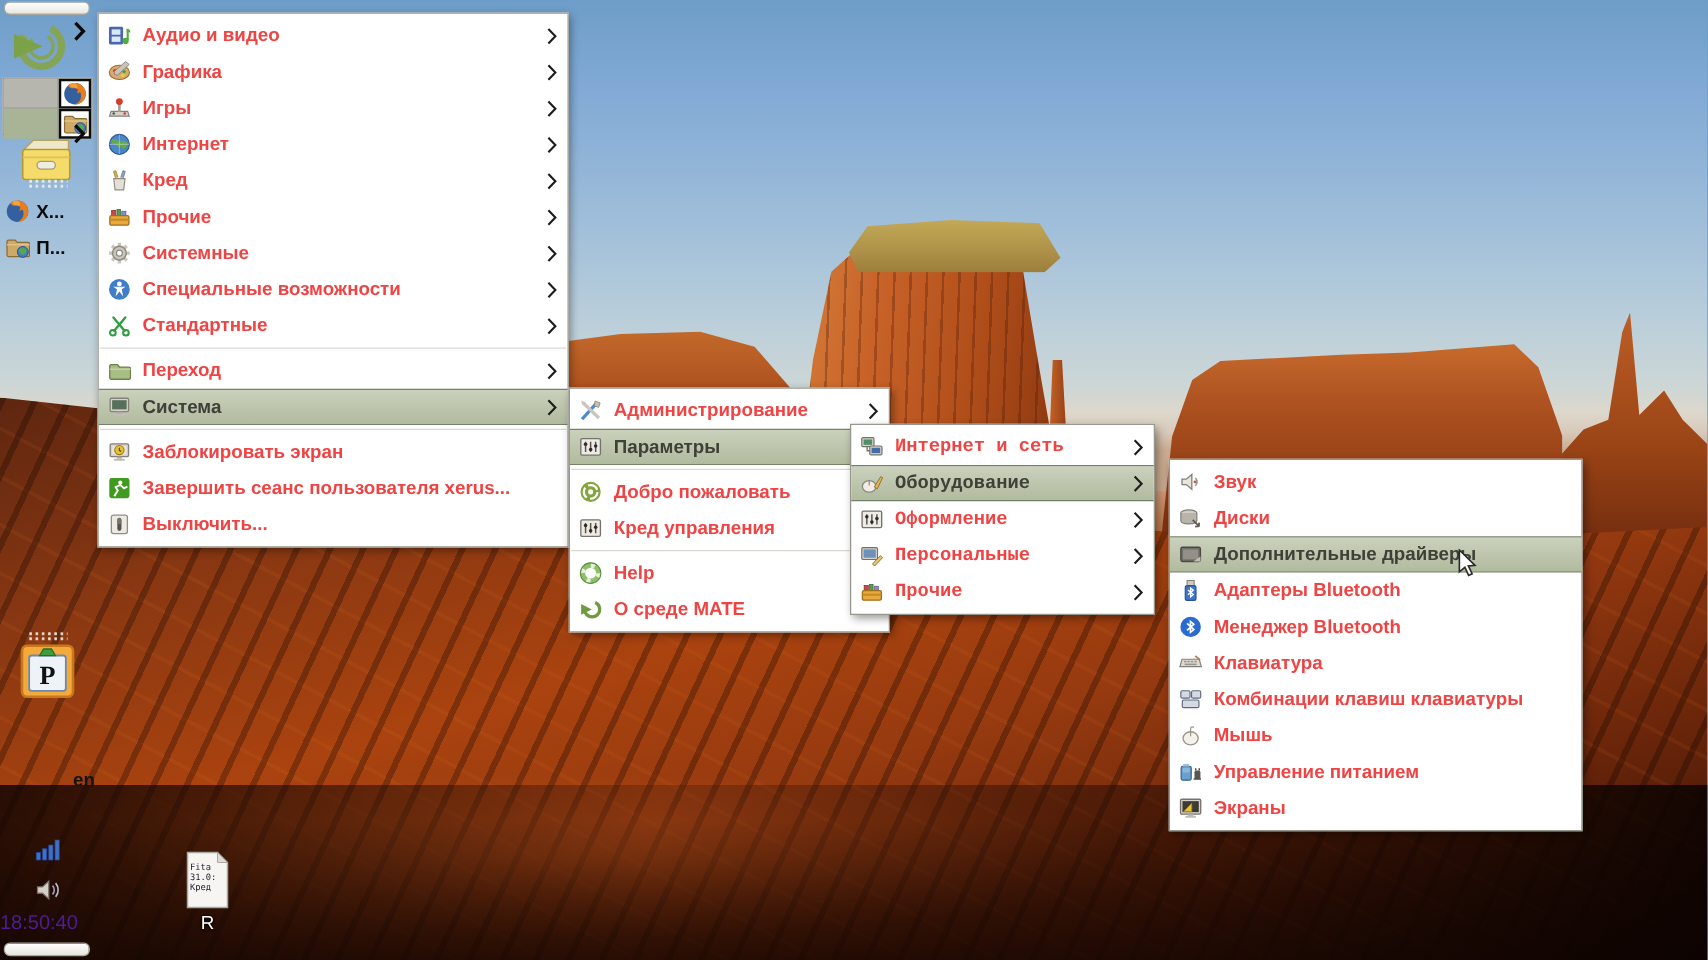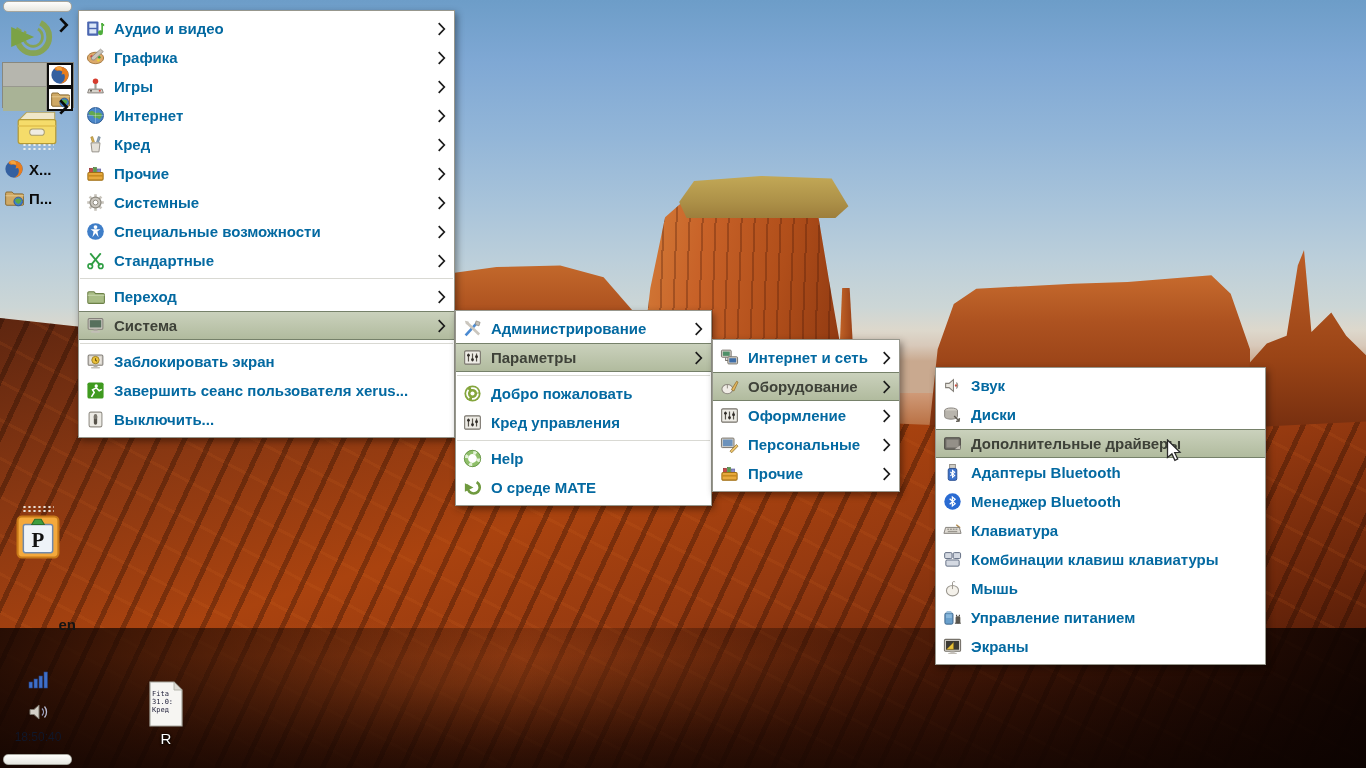--- a/index.html
+++ b/index.html
@@ -65,33 +65,33 @@
     background:radial-gradient(circle,#f2f2ec 1px,rgba(0,0,0,0) 1.3px);
     background-size:5px 4px;opacity:.9;}
   .h1{top:143px;} .h2{top:505px;}
   .win-item{left:4px;width:72px;height:24px;display:flex;align-items:center;gap:5px;cursor:default;}
   .w1{top:157px;} .w2{top:186px;}
   .win-label{font-size:15px;font-weight:700;color:#0a0a0a;}
   .launcher{left:16px;top:515px;width:44px;height:44px;}
   .kbd-ind{left:0;top:616px;width:76px;text-align:right;font-size:15px;font-weight:600;color:#141414;}
   .signal{left:26px;top:668px;width:24px;height:24px;}
   .volume{left:26px;top:700px;width:24px;height:24px;}
-  .clock{left:0;top:730px;width:76px;text-align:center;font-size:12px;color:#0f172a;}
+  .clock{left:0;top:730px;width:76px;font-size:16px;color:#4c1d95;}
   .icon20{width:20px;height:20px;display:block;flex:none;}
   .iconfill, .iconfill svg, .icon20 svg, .mate-btn svg, .drawer-btn svg, .launcher svg,
   .signal svg,.volume svg,.expander svg{width:100%;height:100%;display:block;}
   
   .menu{position:absolute;background:#fff;border:1px solid #97978d;padding:3px 0;
     box-shadow:2px 3px 7px rgba(0,0,0,.42);z-index:30;box-sizing:border-box;}
   #menu-main{left:78px;top:10px;width:377px;}
   #menu-system{left:455px;top:310px;width:257px;}
-  #menu-preferences{left:712px;top:339px;width:188px;}
+  #menu-preferences{left:680px;top:339px;width:244px;font-family:Liberation Mono, monospace;}
   #menu-hardware{left:935px;top:367px;width:331px;}
   .menu-item{height:29px;display:flex;align-items:center;gap:9px;padding:0 8px 0 7px;
-    box-sizing:border-box;font-size:15px;font-weight:600;color:#0369a1;white-space:nowrap;cursor:default;}
+    box-sizing:border-box;font-size:15px;font-weight:600;color:#ef4444;white-space:nowrap;cursor:default;}
   .menu-item .mi-icon{width:19px;height:19px;flex:none;}
   .menu-item .mi-icon svg{width:100%;height:100%;display:block;}
   .menu-item .mi-label{flex:1;overflow:hidden;}
   .menu-item .mi-arrow{width:9px;height:14px;flex:none;}
   .menu-item .mi-arrow svg{width:100%;height:100%;display:block;}
   .menu-item.hl{background:linear-gradient(#cad1bc,#b1bb9e);
     border-top:1px solid #76816a;border-bottom:1px solid #76816a;color:#3e4138;}
   .menu-sep{height:7px;position:relative;}
   .menu-sep::after{content:"";position:absolute;left:1px;right:1px;top:3px;border-top:1px solid #d9d9d3;}
   

